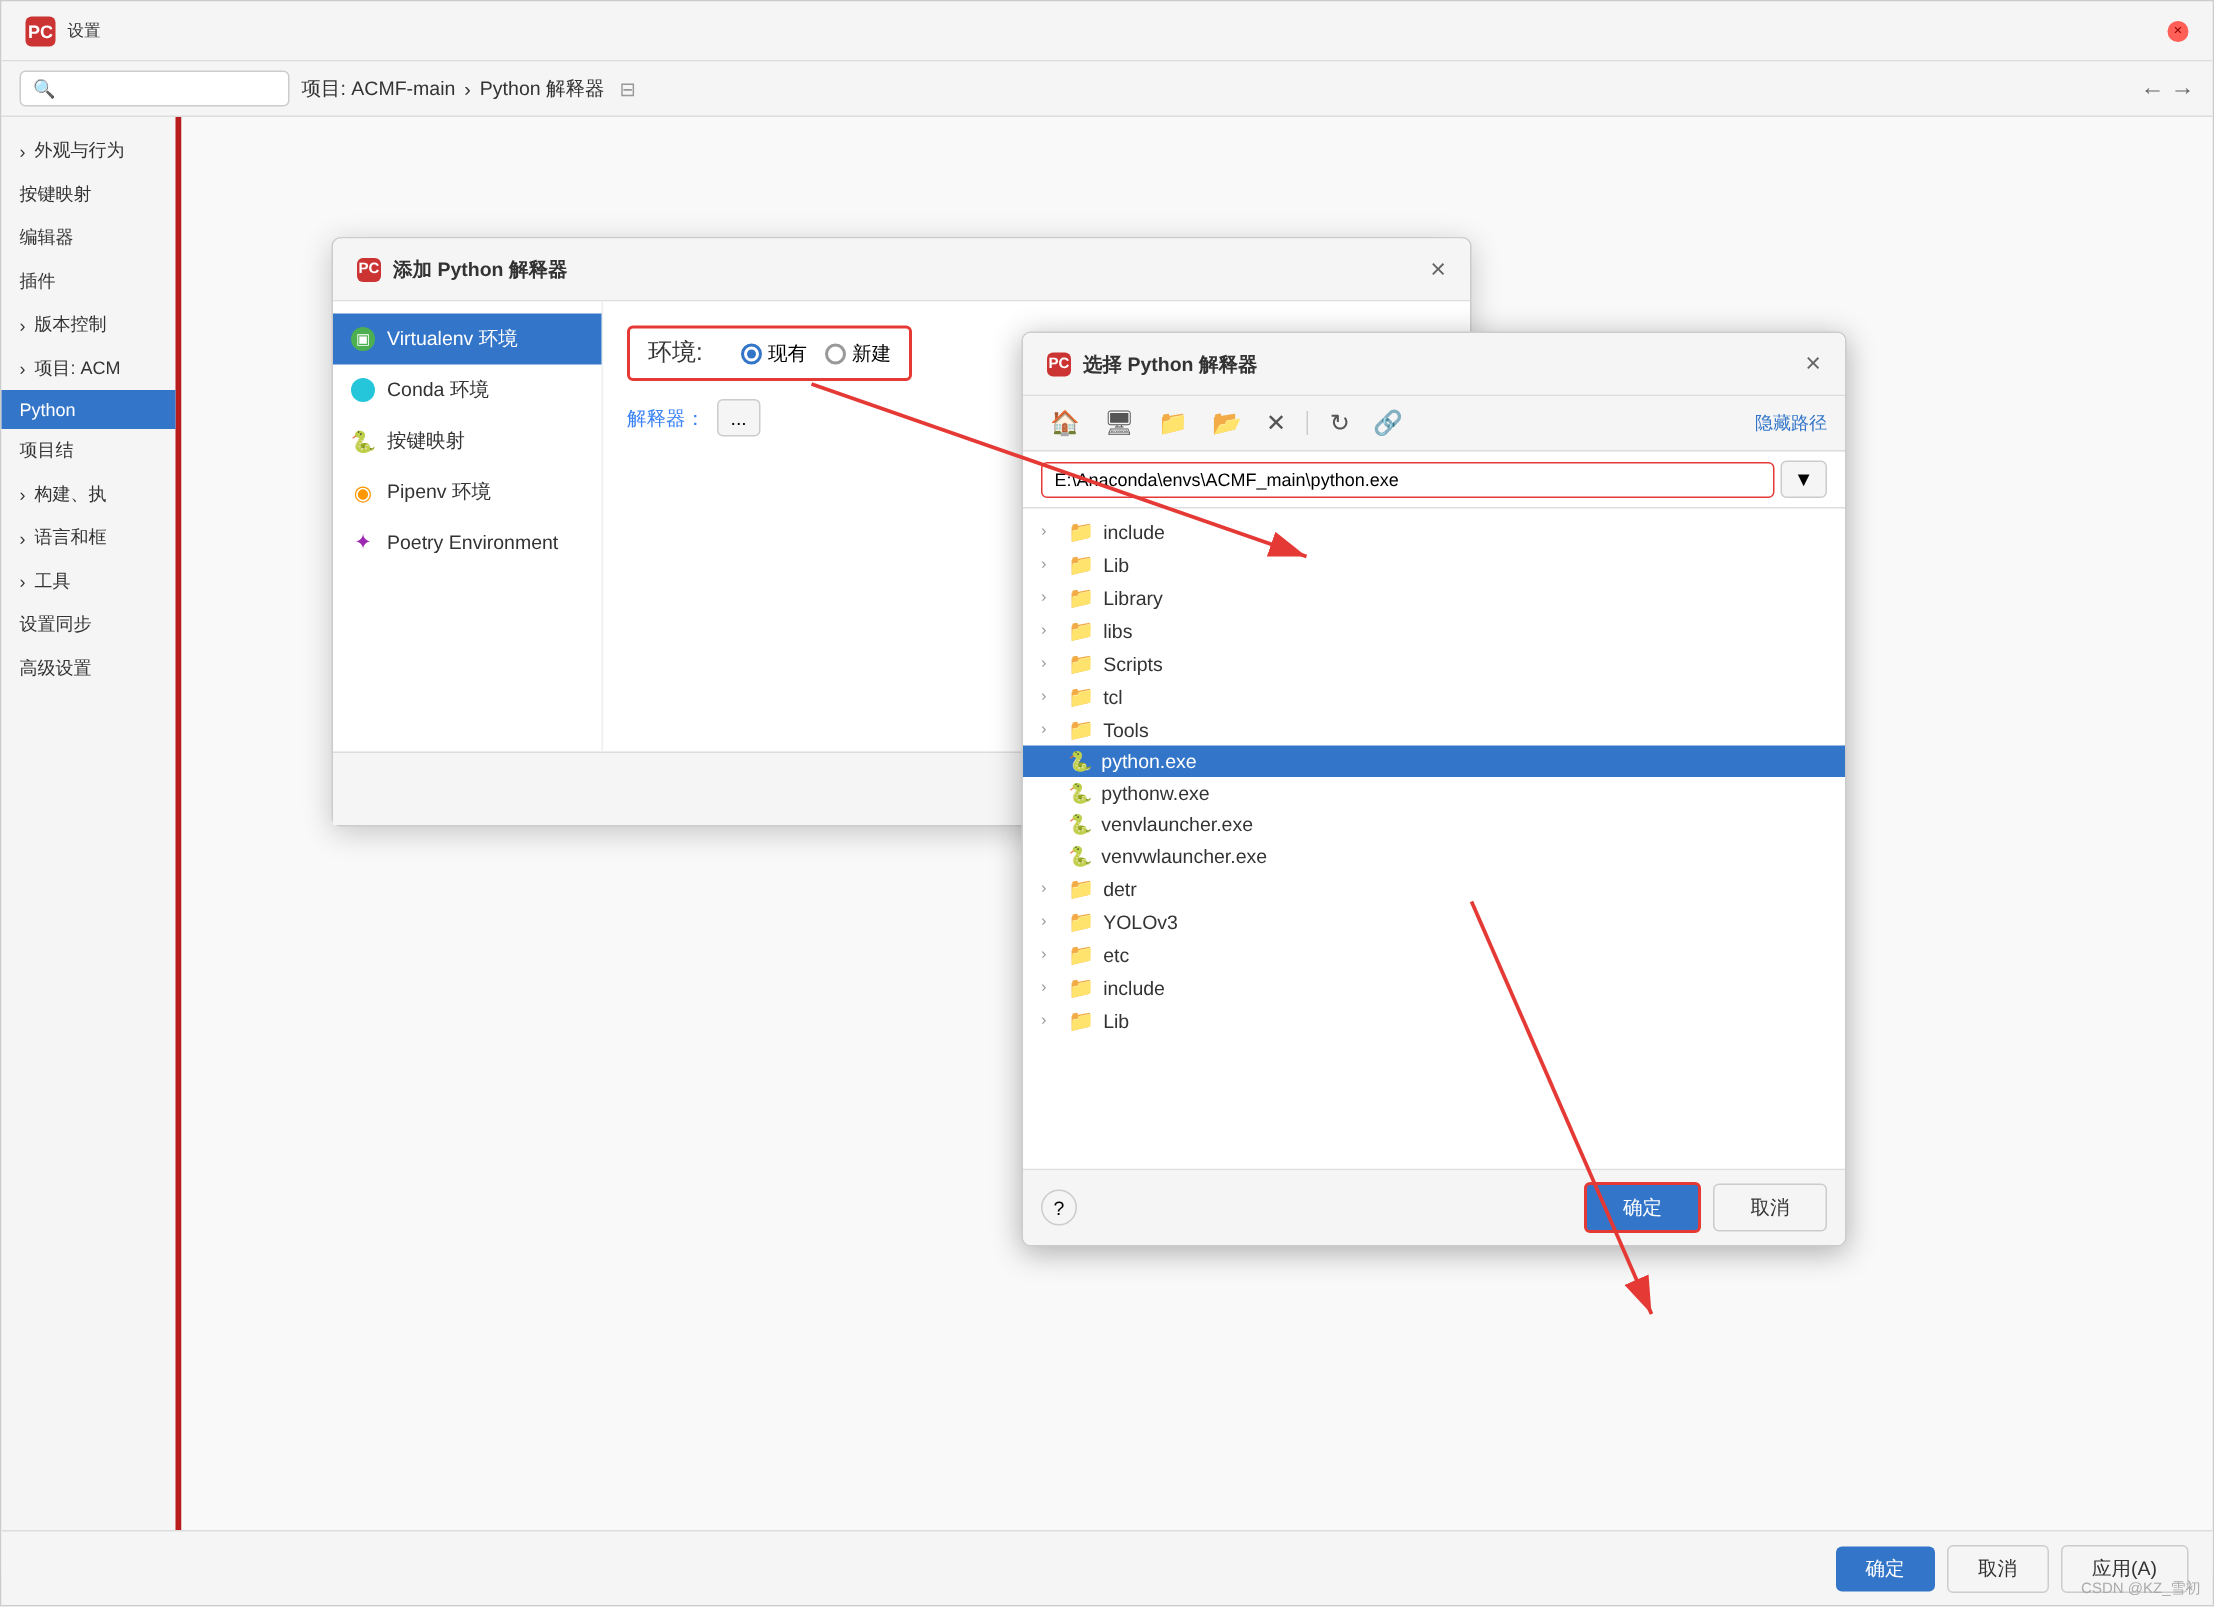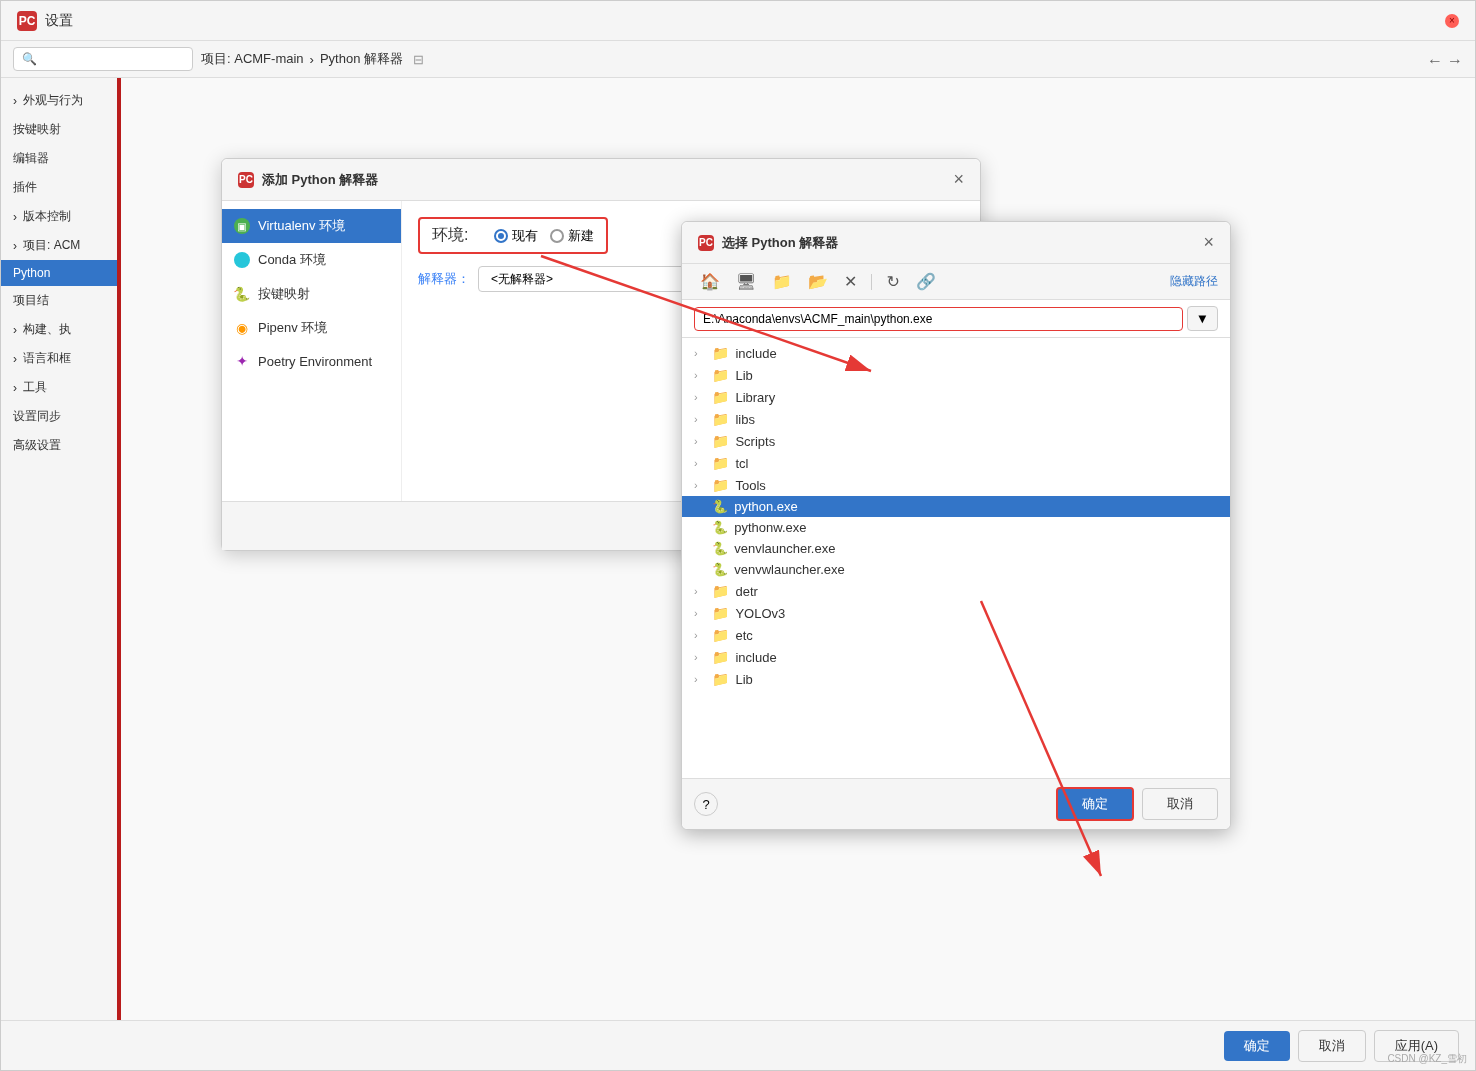--- a/index.html
+++ b/index.html
@@ -36,21 +36,21 @@
       align-items: center;
       gap: 8px;
     }
     .app-icon {
       width: 20px; height: 20px;
       background: #cc3333;
       border-radius: 4px;
       display: flex; align-items: center; justify-content: center;
       color: white; font-size: 12px; font-weight: bold;
     }
-    .title-bar-title { font-size: 14px; color: #333; }
+    .title-bar-title { font-size: 11px; color: #333; }
     .title-bar-controls { display: flex; gap: 8px; }
     .title-bar-btn {
       width: 14px; height: 14px;
       border-radius: 50%;
       border: none; cursor: pointer;
       font-size: 10px; display: flex; align-items: center; justify-content: center;
     }
     .close-btn { background: #ff5f57; color: #8b0000; }
 
     
@@ -522,23 +522,20 @@
                   <span>现有</span>
                 </div>
                 <div class="radio-item">
                   <div class="radio-empty"></div>
                   <span>新建</span>
                 </div>
               </div>
             </div>
             <div class="interpreter-row">
               <span style="font-size:13px;color:#3b82f6;">解释器：</span>
-              <select class="interpreter-select">
-                <option>&lt;无解释器&gt;</option>
-              </select>
               <button class="interpreter-btn">...</button>
             </div>
           </div>
         </div>
         <div class="dialog-footer">
           <button class="btn-primary">确定</button>
           <button class="btn-secondary">取消</button>
         </div>
       </div>
     </div>

